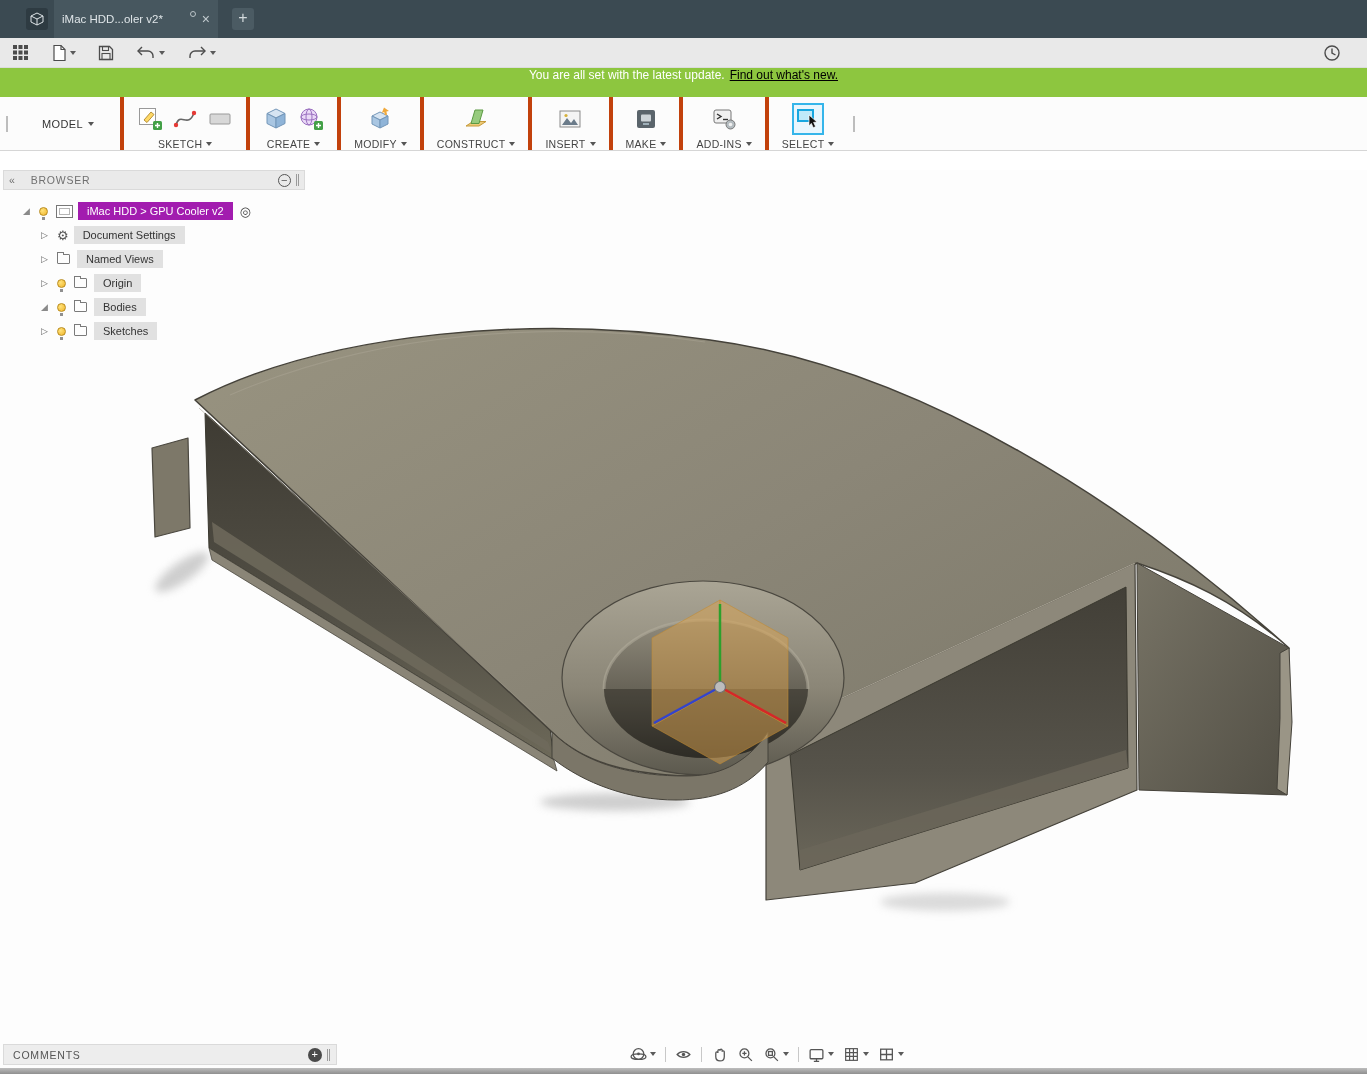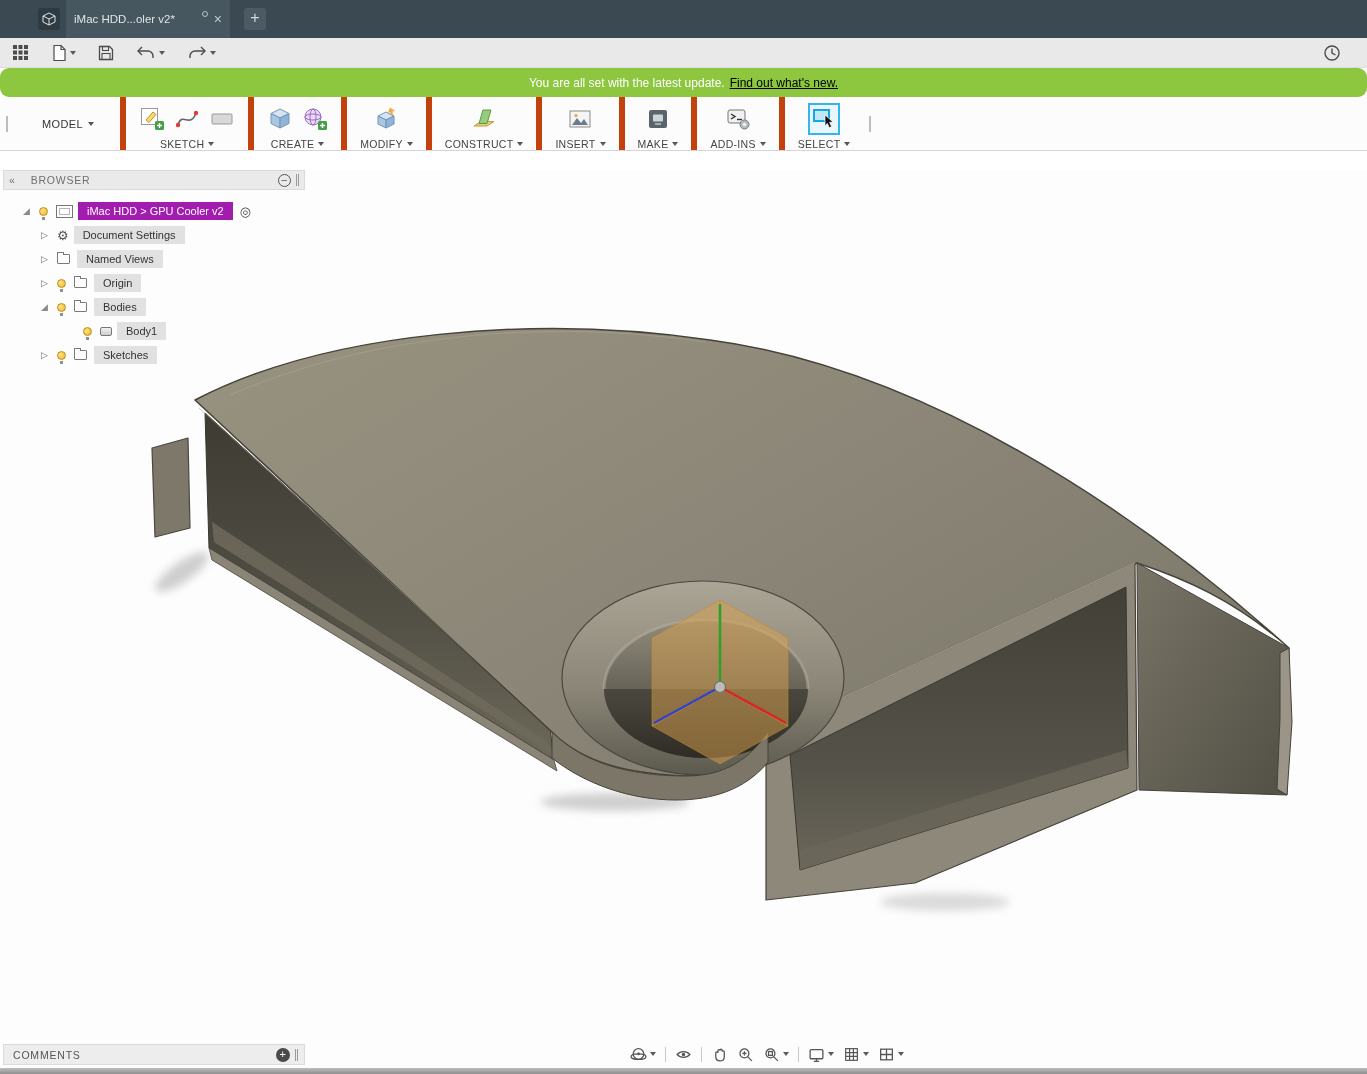--- a/index.html
+++ b/index.html
@@ -2,21 +2,21 @@
 <html><head>
 <meta charset="utf-8">
 <style>
   * { margin:0; padding:0; box-sizing:border-box; }
   html,body { width:1367px; height:1074px; overflow:hidden; background:#fff;
     font-family:"Liberation Sans", sans-serif; }
   .stage { position:relative; width:1367px; height:1074px; background:#fff; }
 
   
   .tabbar { position:absolute; top:0; left:0; right:0; height:38px; background:#3b4a52;
-    display:flex; align-items:center; z-index:40;padding-left:12px; }
+    display:flex; align-items:center; z-index:40; }
   .app-logo { width:22px; height:22px; margin-left:26px; background:#2e3b42; border-radius:3px;
     display:flex; align-items:center; justify-content:center; }
   .doc-tab { margin-left:6px; width:164px; height:38px; background:#47575f;
     display:flex; align-items:center; padding:0 8px; color:#dfe5e8; font-size:11.5px; }
   .doc-tab .tab-title { flex:1; white-space:nowrap; overflow:hidden; }
   .tab-dot { width:6px; height:6px; border:1px solid #b9c2c6; border-radius:50%;
     margin:0 6px 10px 0; flex:none; }
   .tab-close { color:#c2cbcf; font-size:14px; line-height:14px; cursor:default; }
   .newtab-btn { width:22px; height:22px; margin-left:14px; background:#4b5b63; border-radius:3px;
     color:#d3dadd; font-size:16px; line-height:20px; text-align:center; }
@@ -26,34 +26,34 @@
     border-bottom:1px solid #dcdcdc; display:flex; align-items:center; z-index:40; }
   .qb-btn { display:flex; align-items:center; gap:3px; margin-left:22px; }
   .qb-btn:first-child { margin-left:12px; }
   .qcaret { width:0; height:0; border-left:3px solid transparent; border-right:3px solid transparent;
     border-top:4px solid #5a5a5a; }
   .qb-spacer { flex:1; }
   .qb-right { margin-right:26px; display:flex; align-items:center; }
 
   
   .banner { position:absolute; top:68px; left:0; right:0; height:29px; background:#8dc63f;
-    color:#fff; font-size:12px; display:flex; align-items:center; justify-content:center; gap:5px; z-index:40;border-radius:9px; }
+    color:#fff; font-size:12px; display:flex; align-items:flex-start; justify-content:center; gap:5px; z-index:40; }
   .banner a { color:#000000; text-decoration:underline; cursor:pointer; }
 
   
   .ribbon { position:absolute; top:97px; left:0; right:0; height:54px; background:#fcfcfc;
     border-bottom:1px solid #d6d6d6; display:flex; align-items:stretch; z-index:40; }
   .grip { width:2px; height:16px; border-left:1px solid #bdbdbd; border-right:1px solid #bdbdbd;
     align-self:center; margin:0 6px; }
   .mode-btn { display:flex; align-items:center; gap:5px; padding:0 26px 0 28px;
     font-size:11px; color:#333; letter-spacing:.4px; }
   .caret { width:0; height:0; border-left:3.5px solid transparent; border-right:3.5px solid transparent;
     border-top:4px solid #555; }
   .rgroup { display:flex; flex-direction:column; align-items:center; justify-content:flex-start;
-    padding:8px 13px 0 13px; border-left:6px solid #c2410c; }
+    padding:8px 13px 0 13px; border-left:4px solid #c2410c; }
   .rgroup-icons { height:40px; display:flex; align-items:center; gap:9px; }
   .rgroup-label { margin-top:5px; font-size:10.5px; color:#444; letter-spacing:.3px;
     display:flex; align-items:center; gap:4px; white-space:nowrap; }
   .tool-active { background:#e9f6fd; outline:2px solid #35b5ea; outline-offset:0; padding:1px; }
 
   
   .browser { position:absolute; top:170px; left:3px; width:302px; z-index:30; }
   .panel-header { height:20px; background:rgba(233,233,233,.97); border:1px solid #dadada;
     display:flex; align-items:center; font-size:10.5px; color:#707070; letter-spacing:.8px;
     padding:0 5px; }
@@ -82,21 +82,21 @@
   .chip { background:rgba(223,223,223,.95); padding:3px 9px; margin-left:5px; color:#333;
     white-space:nowrap; }
   .chip.selected { background:#a21caf; color:#fff; }
   .targetglyph { margin-left:7px; font-size:13px; color:#444; }
 
   
   .canvas { position:absolute; top:170px; left:0; width:1367px; height:904px; background:#fdfdfd; z-index:10; }
   .canvas svg.model { position:absolute; top:0; left:0; }
 
   
-  .comments { position:absolute; left:3px; bottom:9px; width:302px; height:21px;
+  .comments { position:absolute; left:3px; bottom:9px; width:334px; height:21px;
     background:rgba(236,236,236,.97); border:1px solid #dadada; display:flex; align-items:center;
     font-size:10.5px; color:#555; letter-spacing:.8px; padding:0 6px; z-index:30; }
   .comments .c-title { flex:1; margin-left:3px; }
   .cplus { width:14px; height:14px; background:#4a4a4a; border-radius:50%; color:#fff;
     font-size:11px; line-height:13px; text-align:center; margin-right:5px; }
 
   
   .viewbar { position:absolute; left:630px; bottom:9px; height:22px; display:flex;
     align-items:center; gap:9px; z-index:30; }
   .vb-item { display:flex; align-items:center; gap:3px; }
@@ -449,25 +449,20 @@
         <span class="bulb"></span>
         <span class="folder"></span>
         <span class="chip">Origin</span>
       </div>
       <div class="tree-row lvl1">
         <span class="expander open">◢</span>
         <span class="bulb"></span>
         <span class="folder"></span>
         <span class="chip">Bodies</span>
       </div>
-      <div class="tree-row lvl2">
-        <span class="bulb"></span>
-        <span class="bodyicon"></span>
-        <span class="chip">Body1</span>
-      </div>
       <div class="tree-row lvl1">
         <span class="expander">▷</span>
         <span class="bulb"></span>
         <span class="folder"></span>
         <span class="chip">Sketches</span>
       </div>
     </div>
   </div>
 
   <div class="comments">

